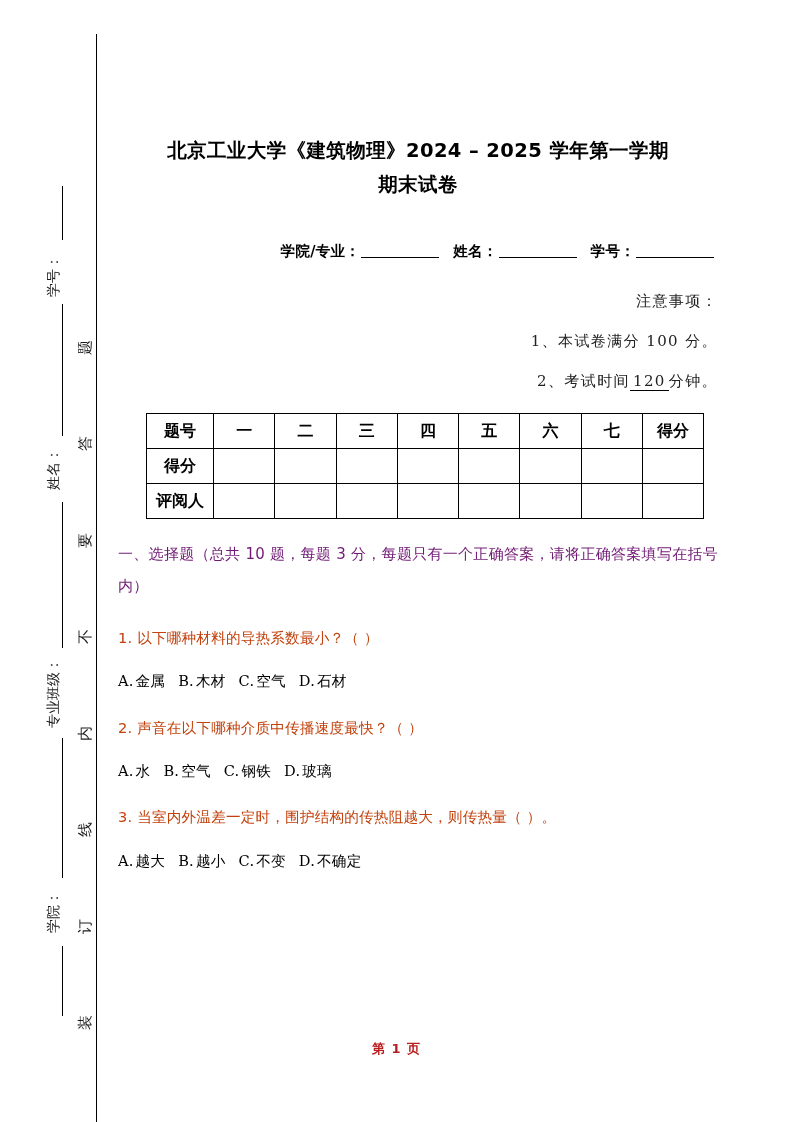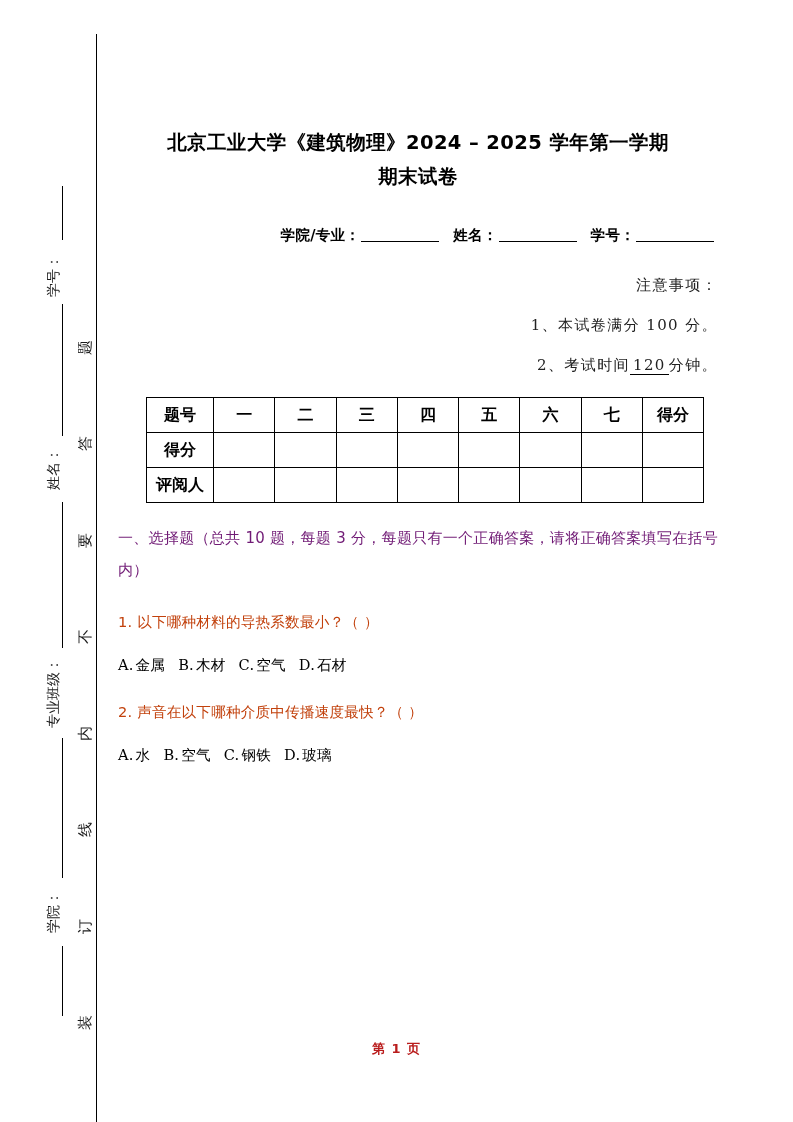--- a/index.html
+++ b/index.html
@@ -97,21 +97,21 @@
   
   .body-col {
     position: absolute;
     left: 118px;
     top: 0;
     width: 600px;
     height: 1122px;
   }
 
   .doc-title {
-    margin: 8px;
+    margin: 16px;
     padding-top: 118px;
     font-family: "DejaVu Sans", sans-serif;
     font-size: 19.5px;
     font-weight: bold;
     line-height: 1.75;
     text-align: center;
     letter-spacing: 0.4px;
     color: #000;
   }
   .doc-title .t-line2 { display: block; }
@@ -332,17 +332,21 @@
       <div class="q-block">
         <p class="q-stem">1. 以下哪种材料的导热系数最小？（  ）</p>
         <p class="q-opts"><span class="opt"><span class="key">A.</span><span>金属</span></span><span class="opt"><span class="key">B.</span><span>木材</span></span><span class="opt"><span class="key">C.</span><span>空气</span></span><span class="opt"><span class="key">D.</span><span>石材</span></span></p>
       </div>
 
       <div class="q-block">
         <p class="q-stem">2. 声音在以下哪种介质中传播速度最快？（  ）</p>
         <p class="q-opts"><span class="opt"><span class="key">A.</span><span>水</span></span><span class="opt"><span class="key">B.</span><span>空气</span></span><span class="opt"><span class="key">C.</span><span>钢铁</span></span><span class="opt"><span class="key">D.</span><span>玻璃</span></span></p>
       </div>
 
+      <div class="q-block">
+        <p class="q-stem">3. 当室内外温差一定时，围护结构的传热阻越大，则传热量（  ）。</p>
+        <p class="q-opts"><span class="opt"><span class="key">A.</span><span>越大</span></span><span class="opt"><span class="key">B.</span><span>越小</span></span><span class="opt"><span class="key">C.</span><span>不变</span></span><span class="opt"><span class="key">D.</span><span>不确定</span></span></p>
+      </div>
     </div>
   </div>
 
   <div class="footer">第 1 页</div>
 </div>
 
 </body></html>

